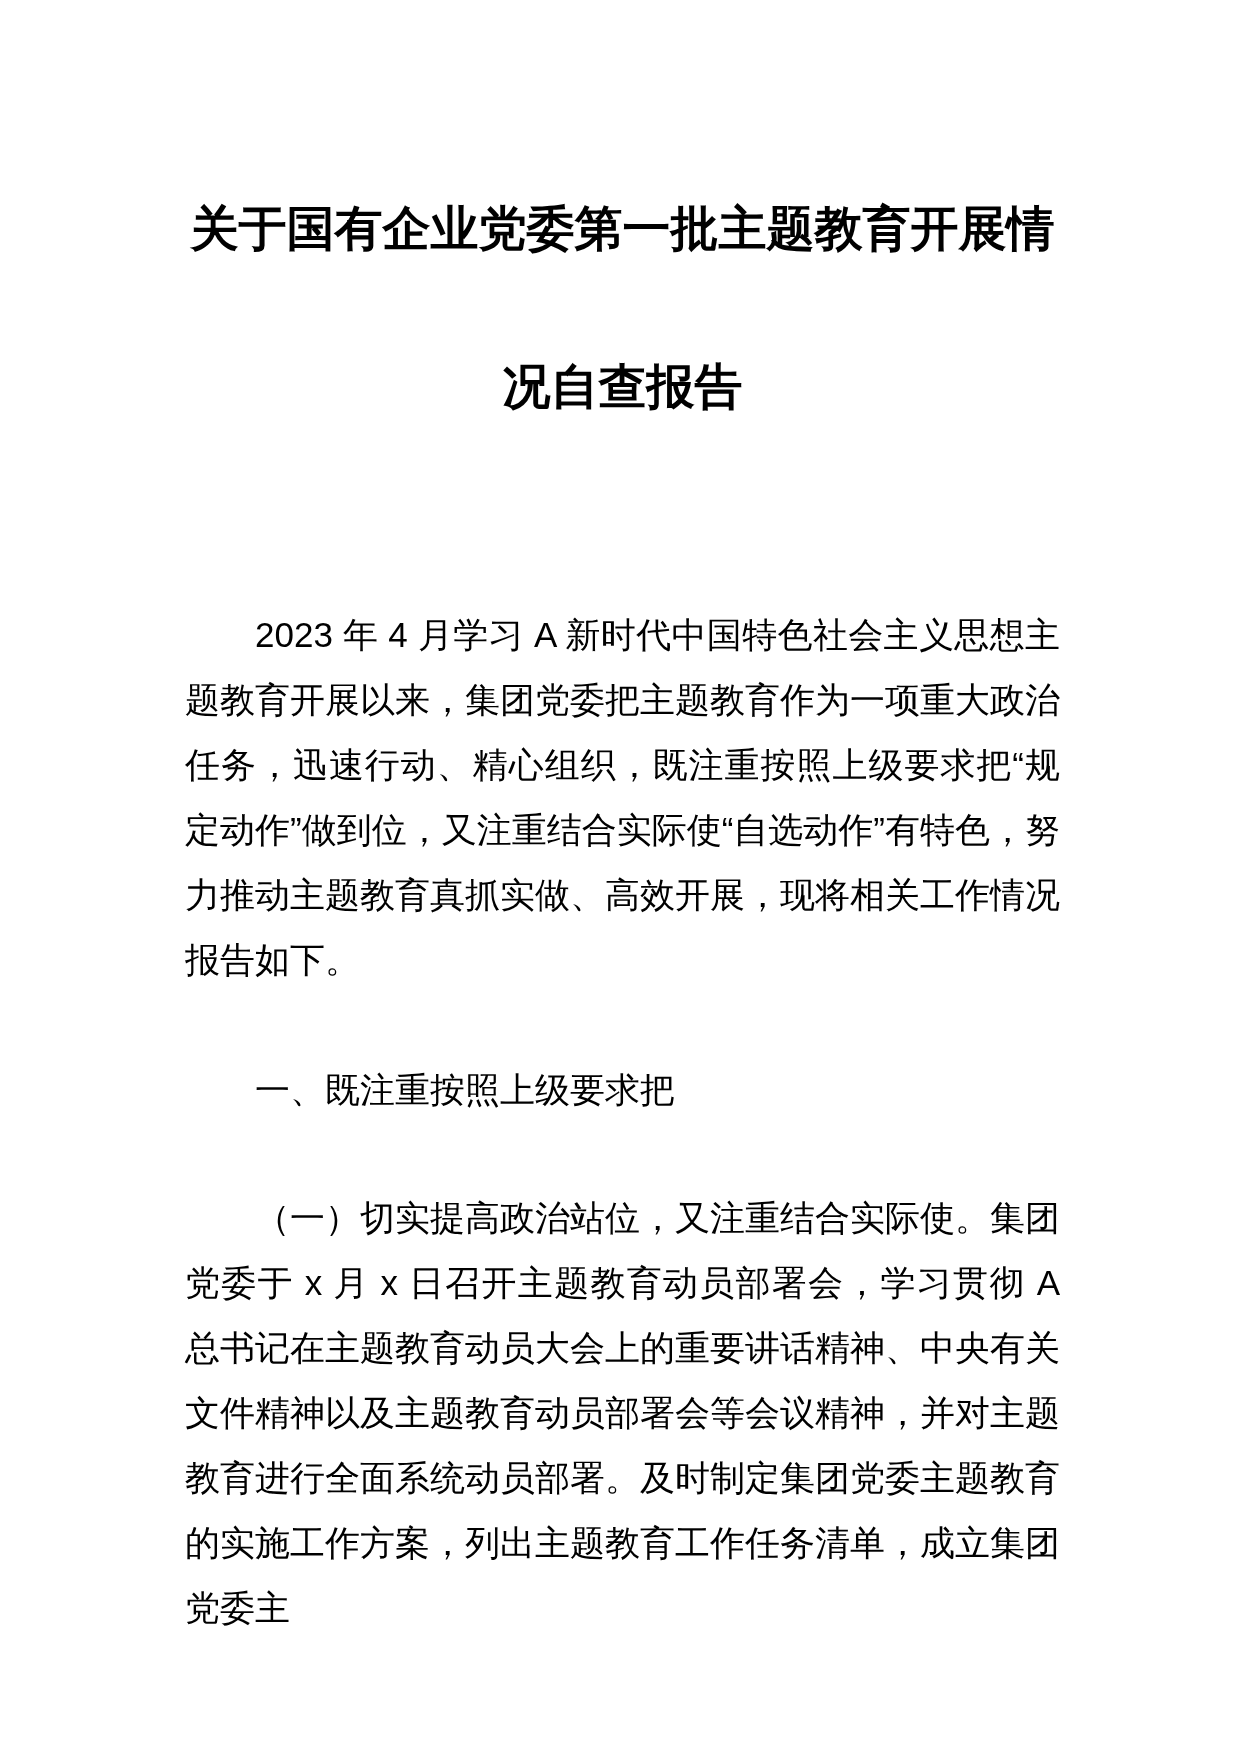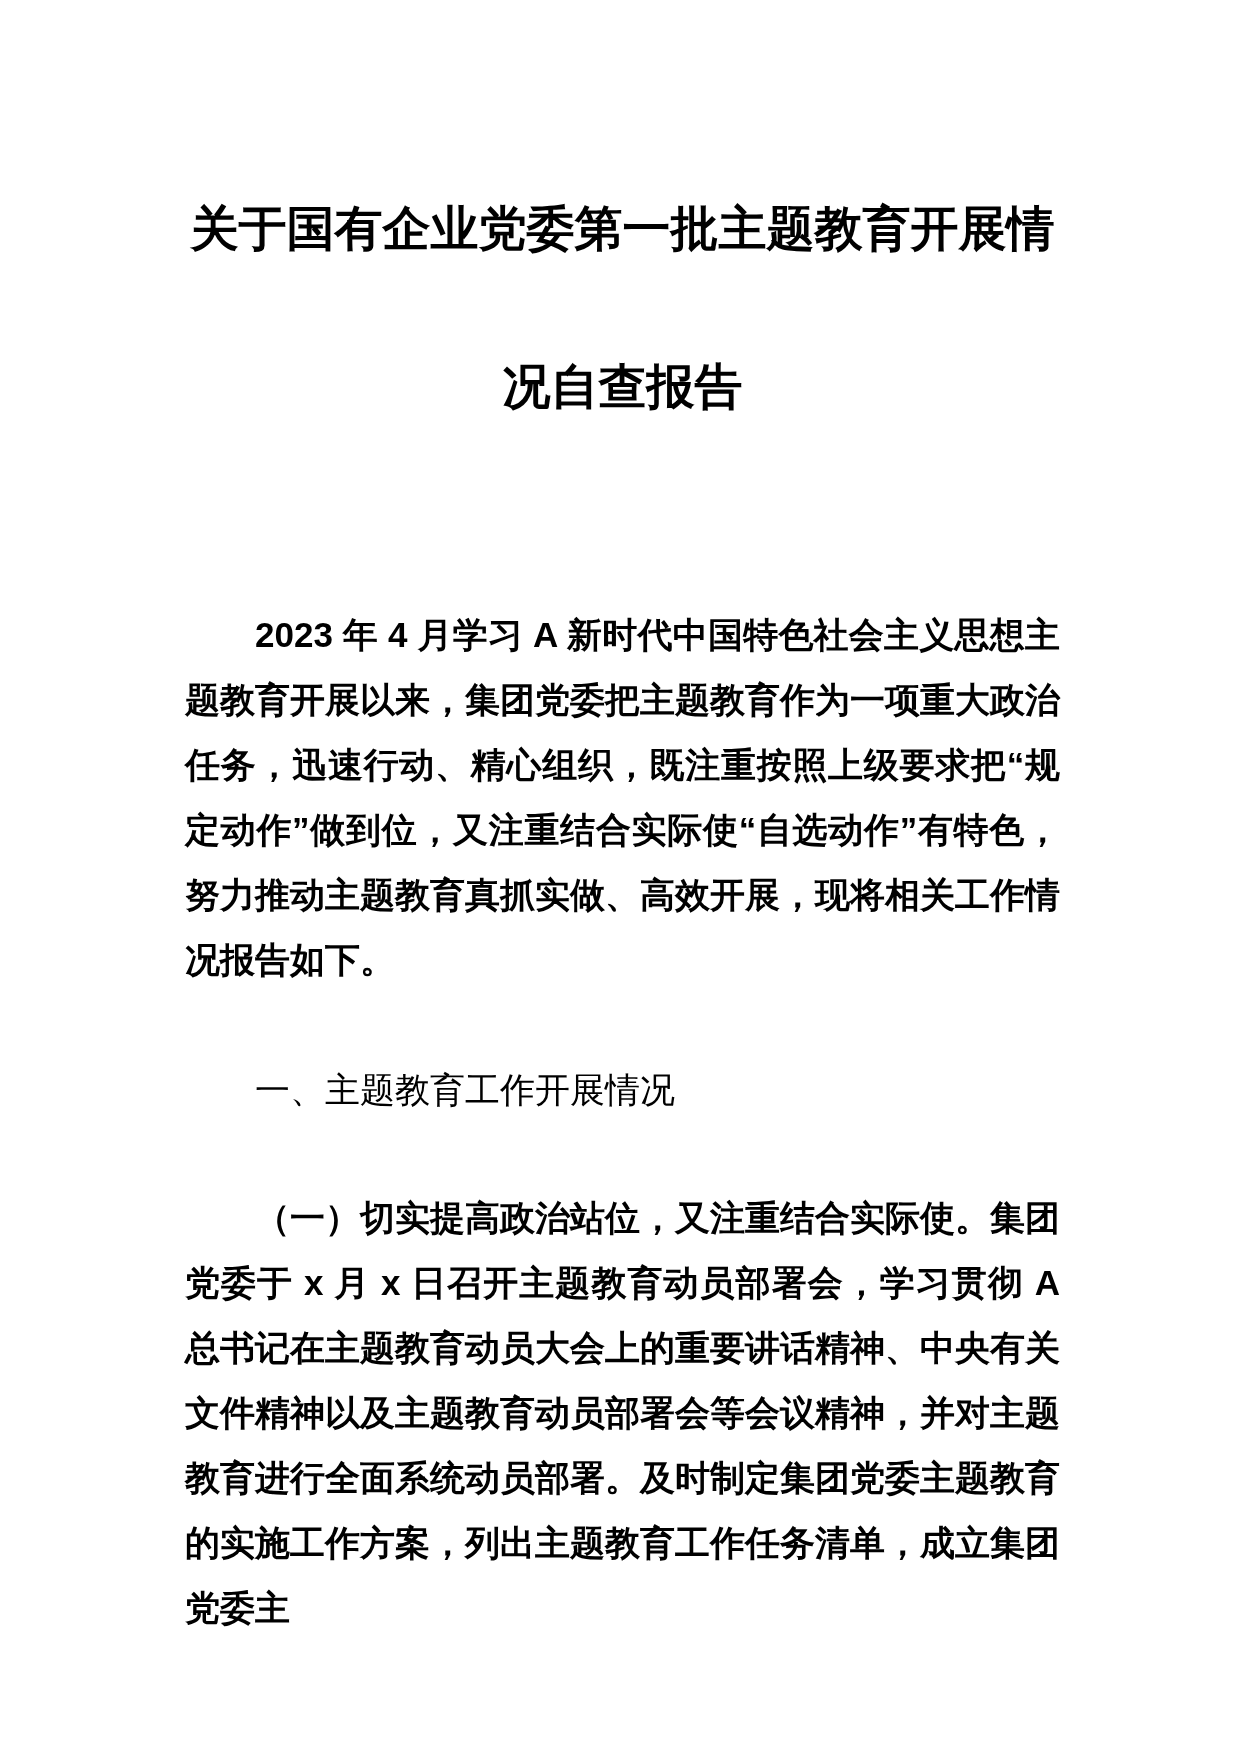--- a/index.html
+++ b/index.html
@@ -28,21 +28,21 @@
     font-weight: 700;
     line-height: 158px;
     text-align: center;
     letter-spacing: 0;
     color: #000000;
   }
   .body-para {
     margin: 0;
     padding: 0;
     font-size: 35px;
-    font-weight: 700;
+    font-weight: 400;
     line-height: 65px;
     text-indent: 70px;
     text-align: justify;
     color: #000000;
   }
   .para-intro {
     margin-top: 136px;
   }
   .section-heading {
     margin: 65px 0 0 0;
@@ -59,17 +59,17 @@
 </style>
 </head>
 <body>
 
 <div class="page">
 
   <h1 class="doc-title">关于国有企业党委第一批主题教育开展情况自查报告</h1>
 
   <p class="body-para para-intro">2023 年 4 月学习 A 新时代中国特色社会主义思想主题教育开展以来，集团党委把主题教育作为一项重大政治任务，迅速行动、精心组织，既注重按照上级要求把“规定动作”做到位，又注重结合实际使“自选动作”有特色，努力推动主题教育真抓实做、高效开展，现将相关工作情况报告如下。</p>
 
-  <h2 class="section-heading">一、主题教育工作开展情况</h2>
+  <h2 class="section-heading">一、既注重按照上级要求把</h2>
 
   <p class="body-para para-section">（一）切实提高政治站位，又注重结合实际使。集团党委于 x 月 x 日召开主题教育动员部署会，学习贯彻 A 总书记在主题教育动员大会上的重要讲话精神、中央有关文件精神以及主题教育动员部署会等会议精神，并对主题教育进行全面系统动员部署。及时制定集团党委主题教育的实施工作方案，列出主题教育工作任务清单，成立集团党委主</p>
 
 </div>
 
 </body></html>

